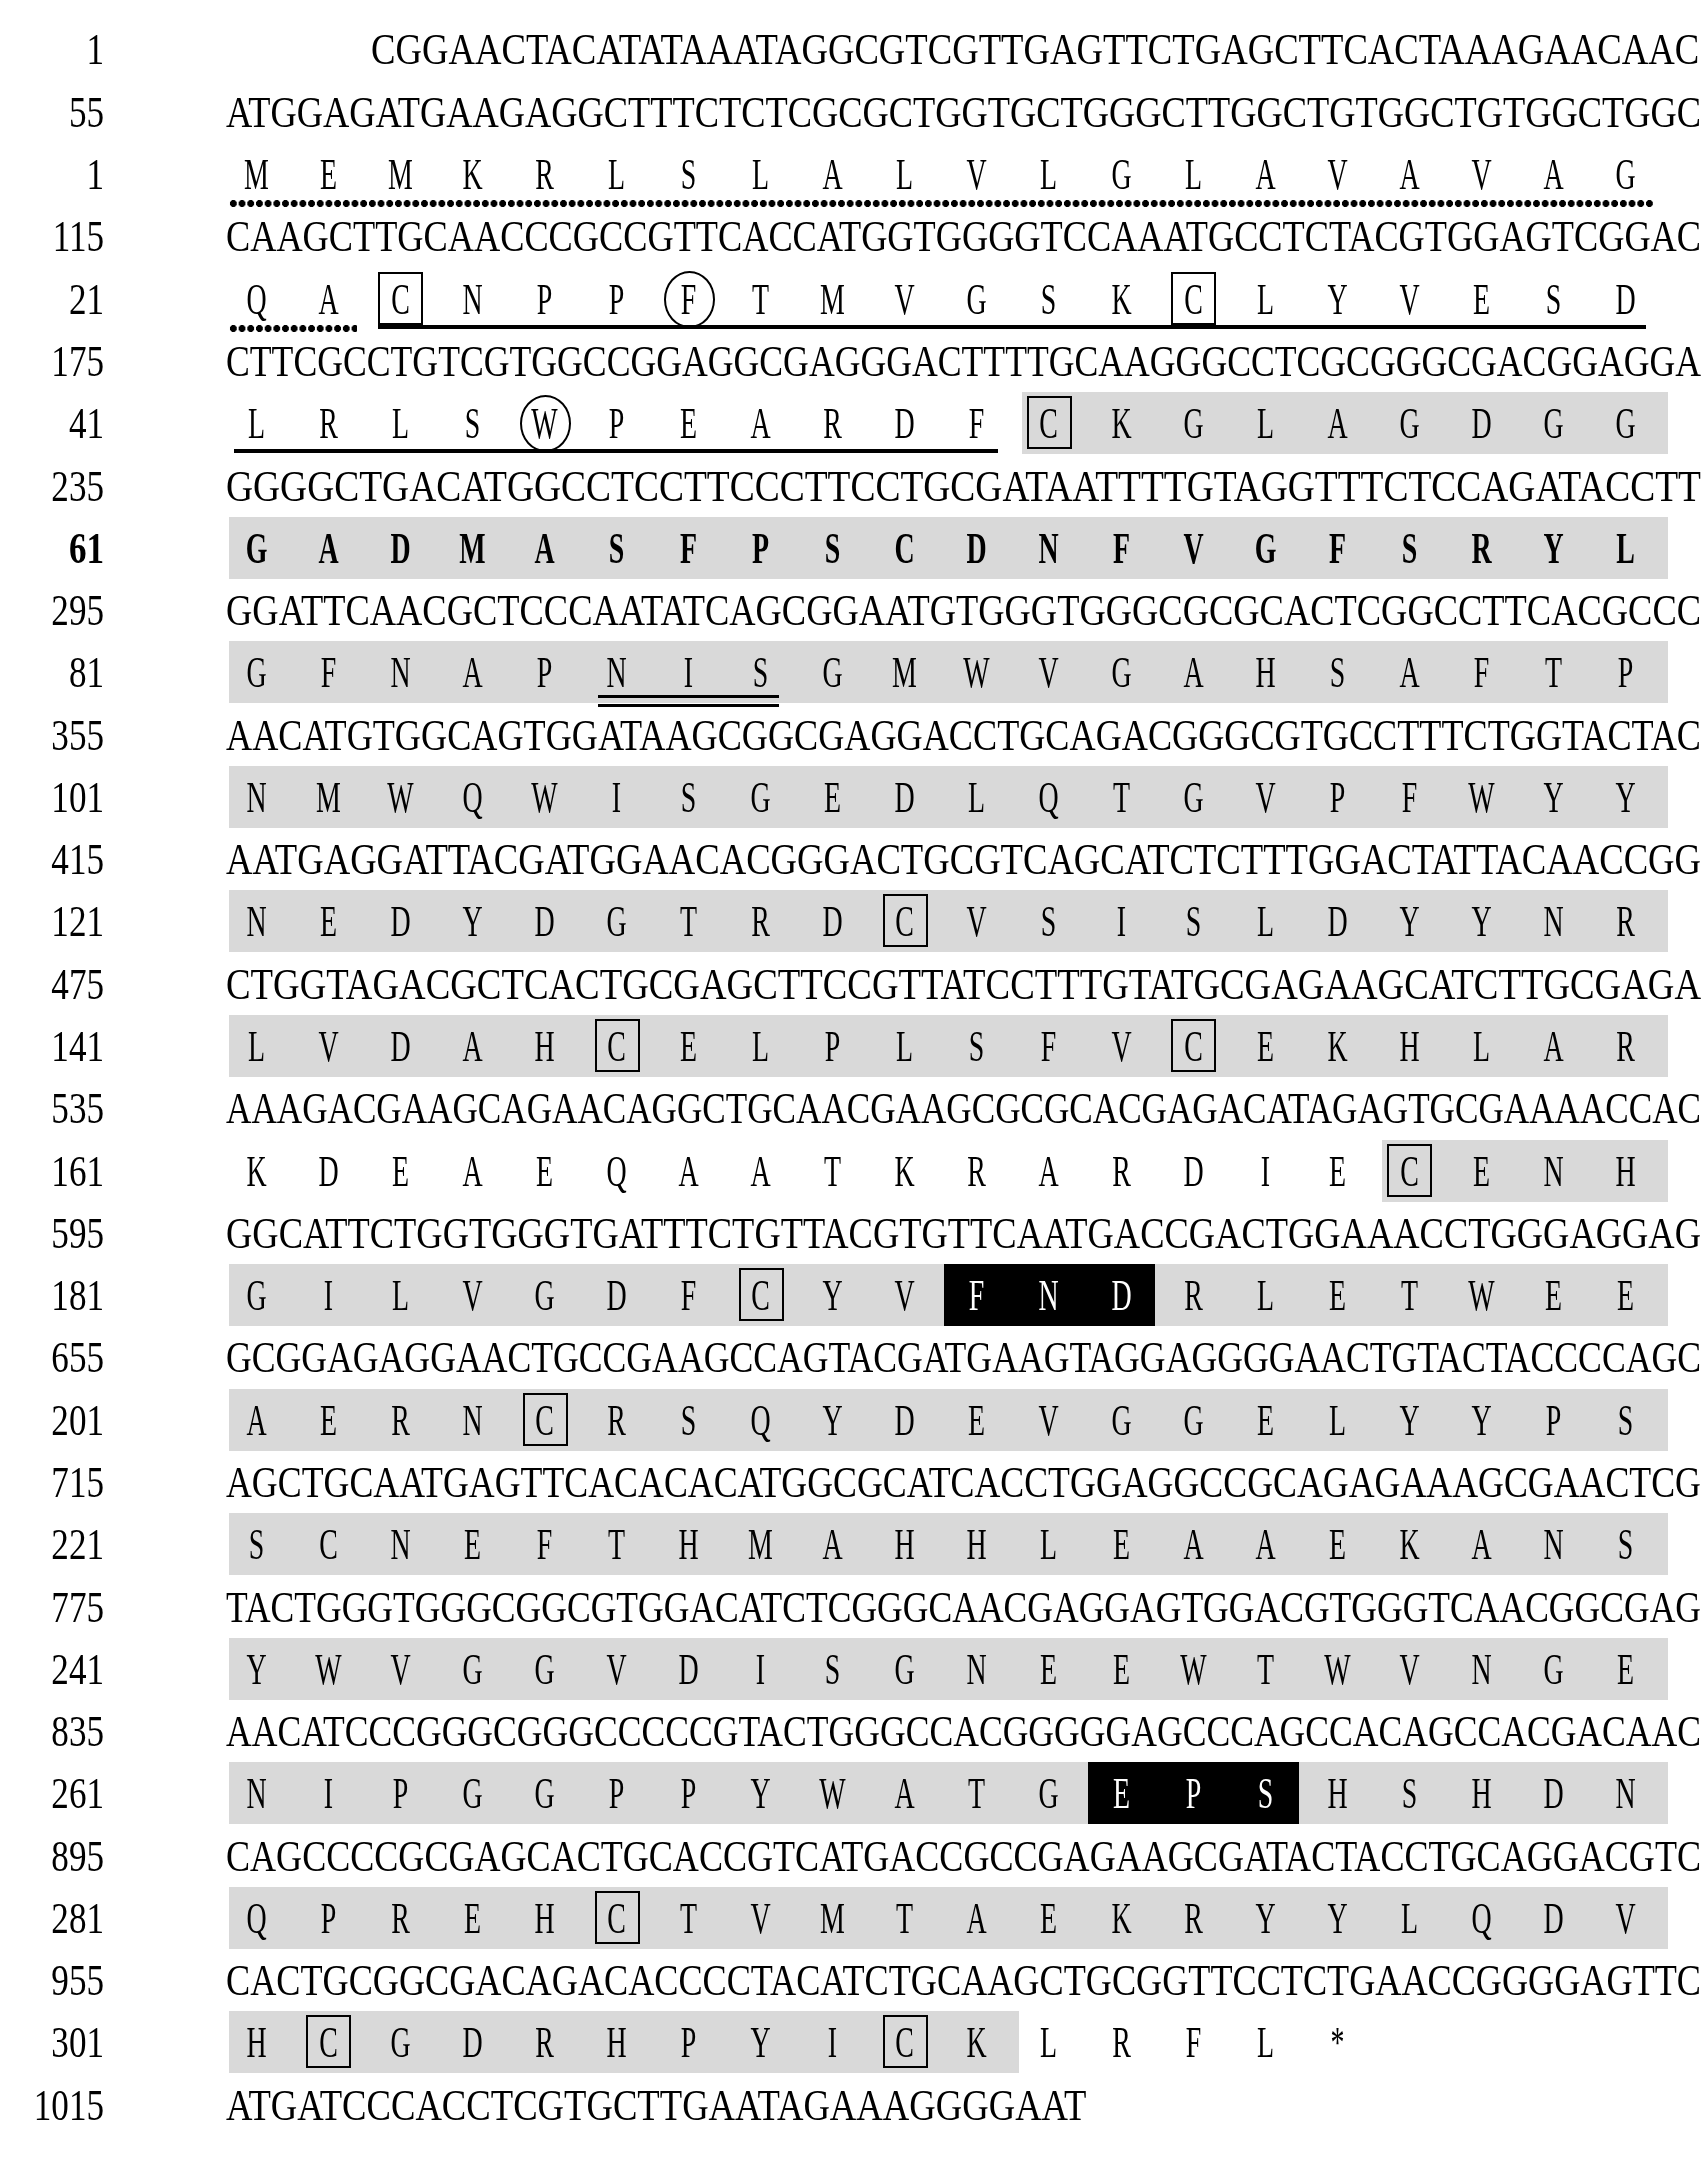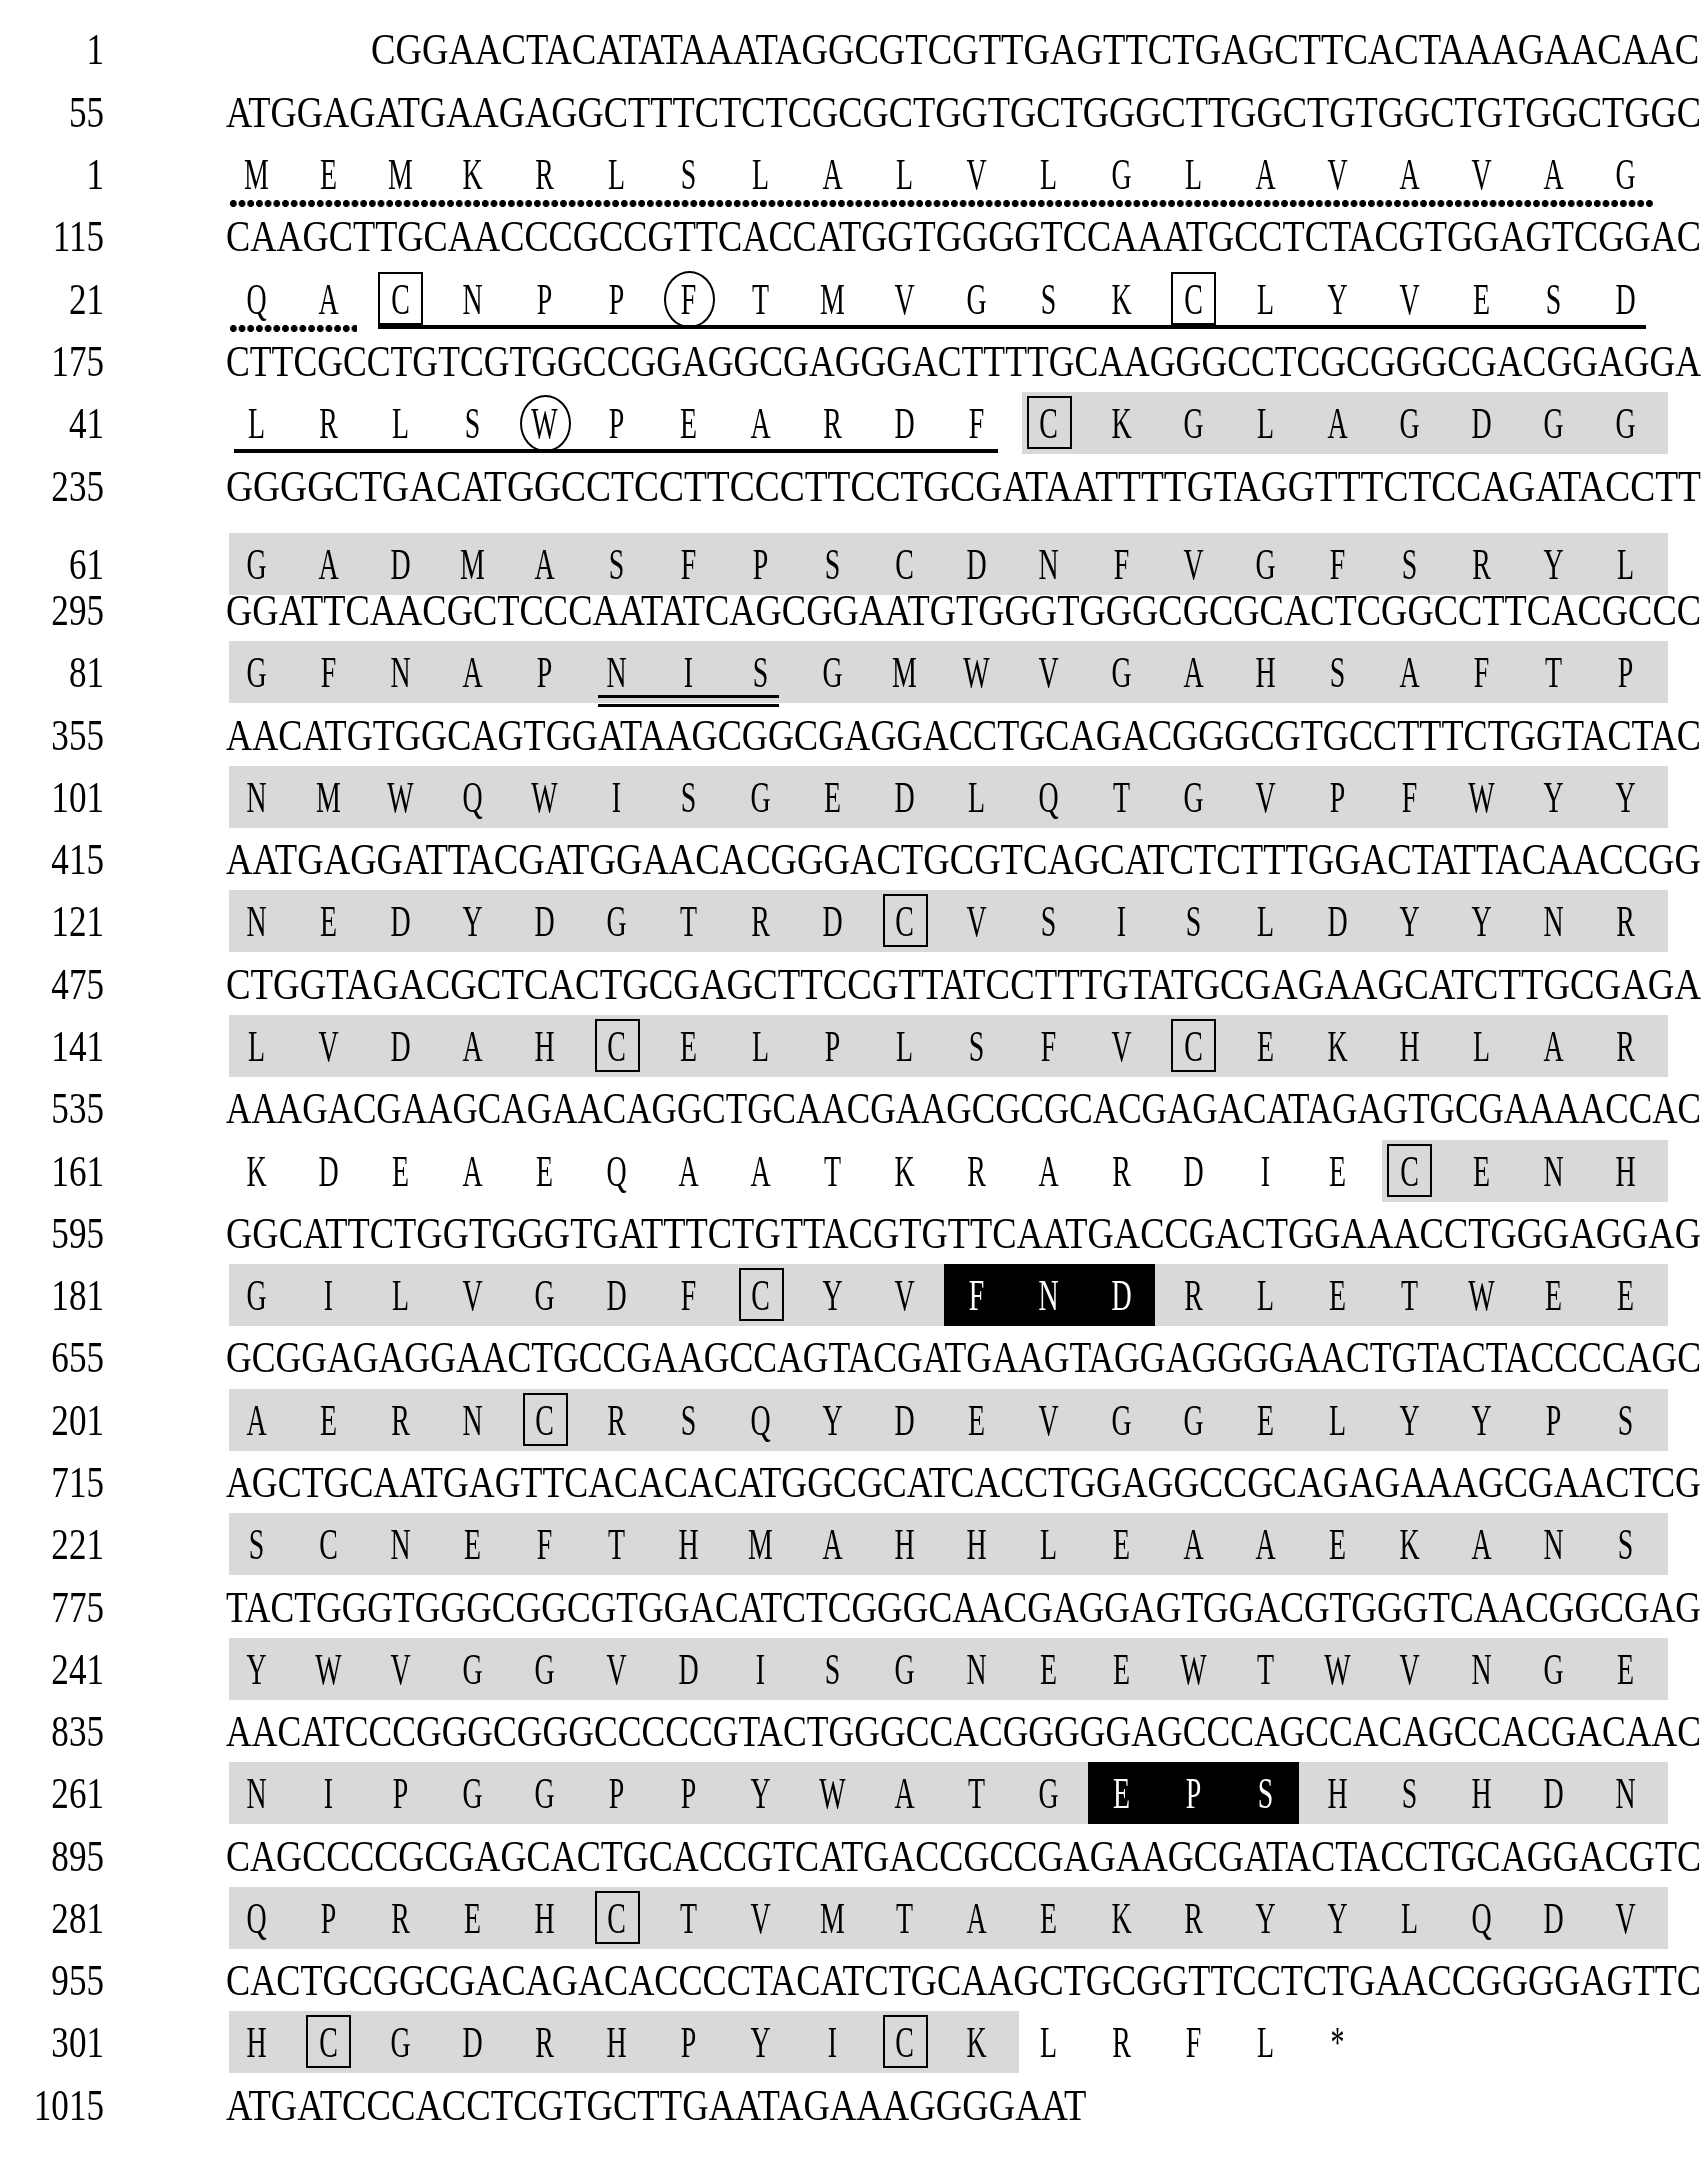--- a/index.html
+++ b/index.html
@@ -118,21 +118,21 @@
       <div class="aa" style="left: 1529px;">G</div>
       <div class="aa" style="left: 1601px;">G</div>
       <div class="box" style="left: 1027px;"></div>
       <div class="circ" style="left: 520px;"></div>
       <div class="uline" style="left: 234px; width: 764px; top: 57px;"></div>
     </div>
     <div class="line" style="top: 455px;">
       <div class="num">235</div>
       <div class="dna" style="left: 226px; transform: scaleX(0.832543);">GGGGCTGACATGGCCTCCTTCCCTTCCTGCGATAATTTTGTAGGTTTCTCCAGATACCTT</div>
     </div>
-    <div class="line" style="top: 533px;">
+    <div class="line" style="top: 517px; font-weight: bold;">
       <div class="num">61</div>
       <div class="shade" style="left: 229px; width: 1439px;"></div>
       <div class="aa" style="left: 232px;">G</div>
       <div class="aa" style="left: 304px;">A</div>
       <div class="aa" style="left: 376px;">D</div>
       <div class="aa" style="left: 448px;">M</div>
       <div class="aa" style="left: 520px;">A</div>
       <div class="aa" style="left: 592px;">S</div>
       <div class="aa" style="left: 664px;">F</div>
       <div class="aa" style="left: 736px;">P</div>

